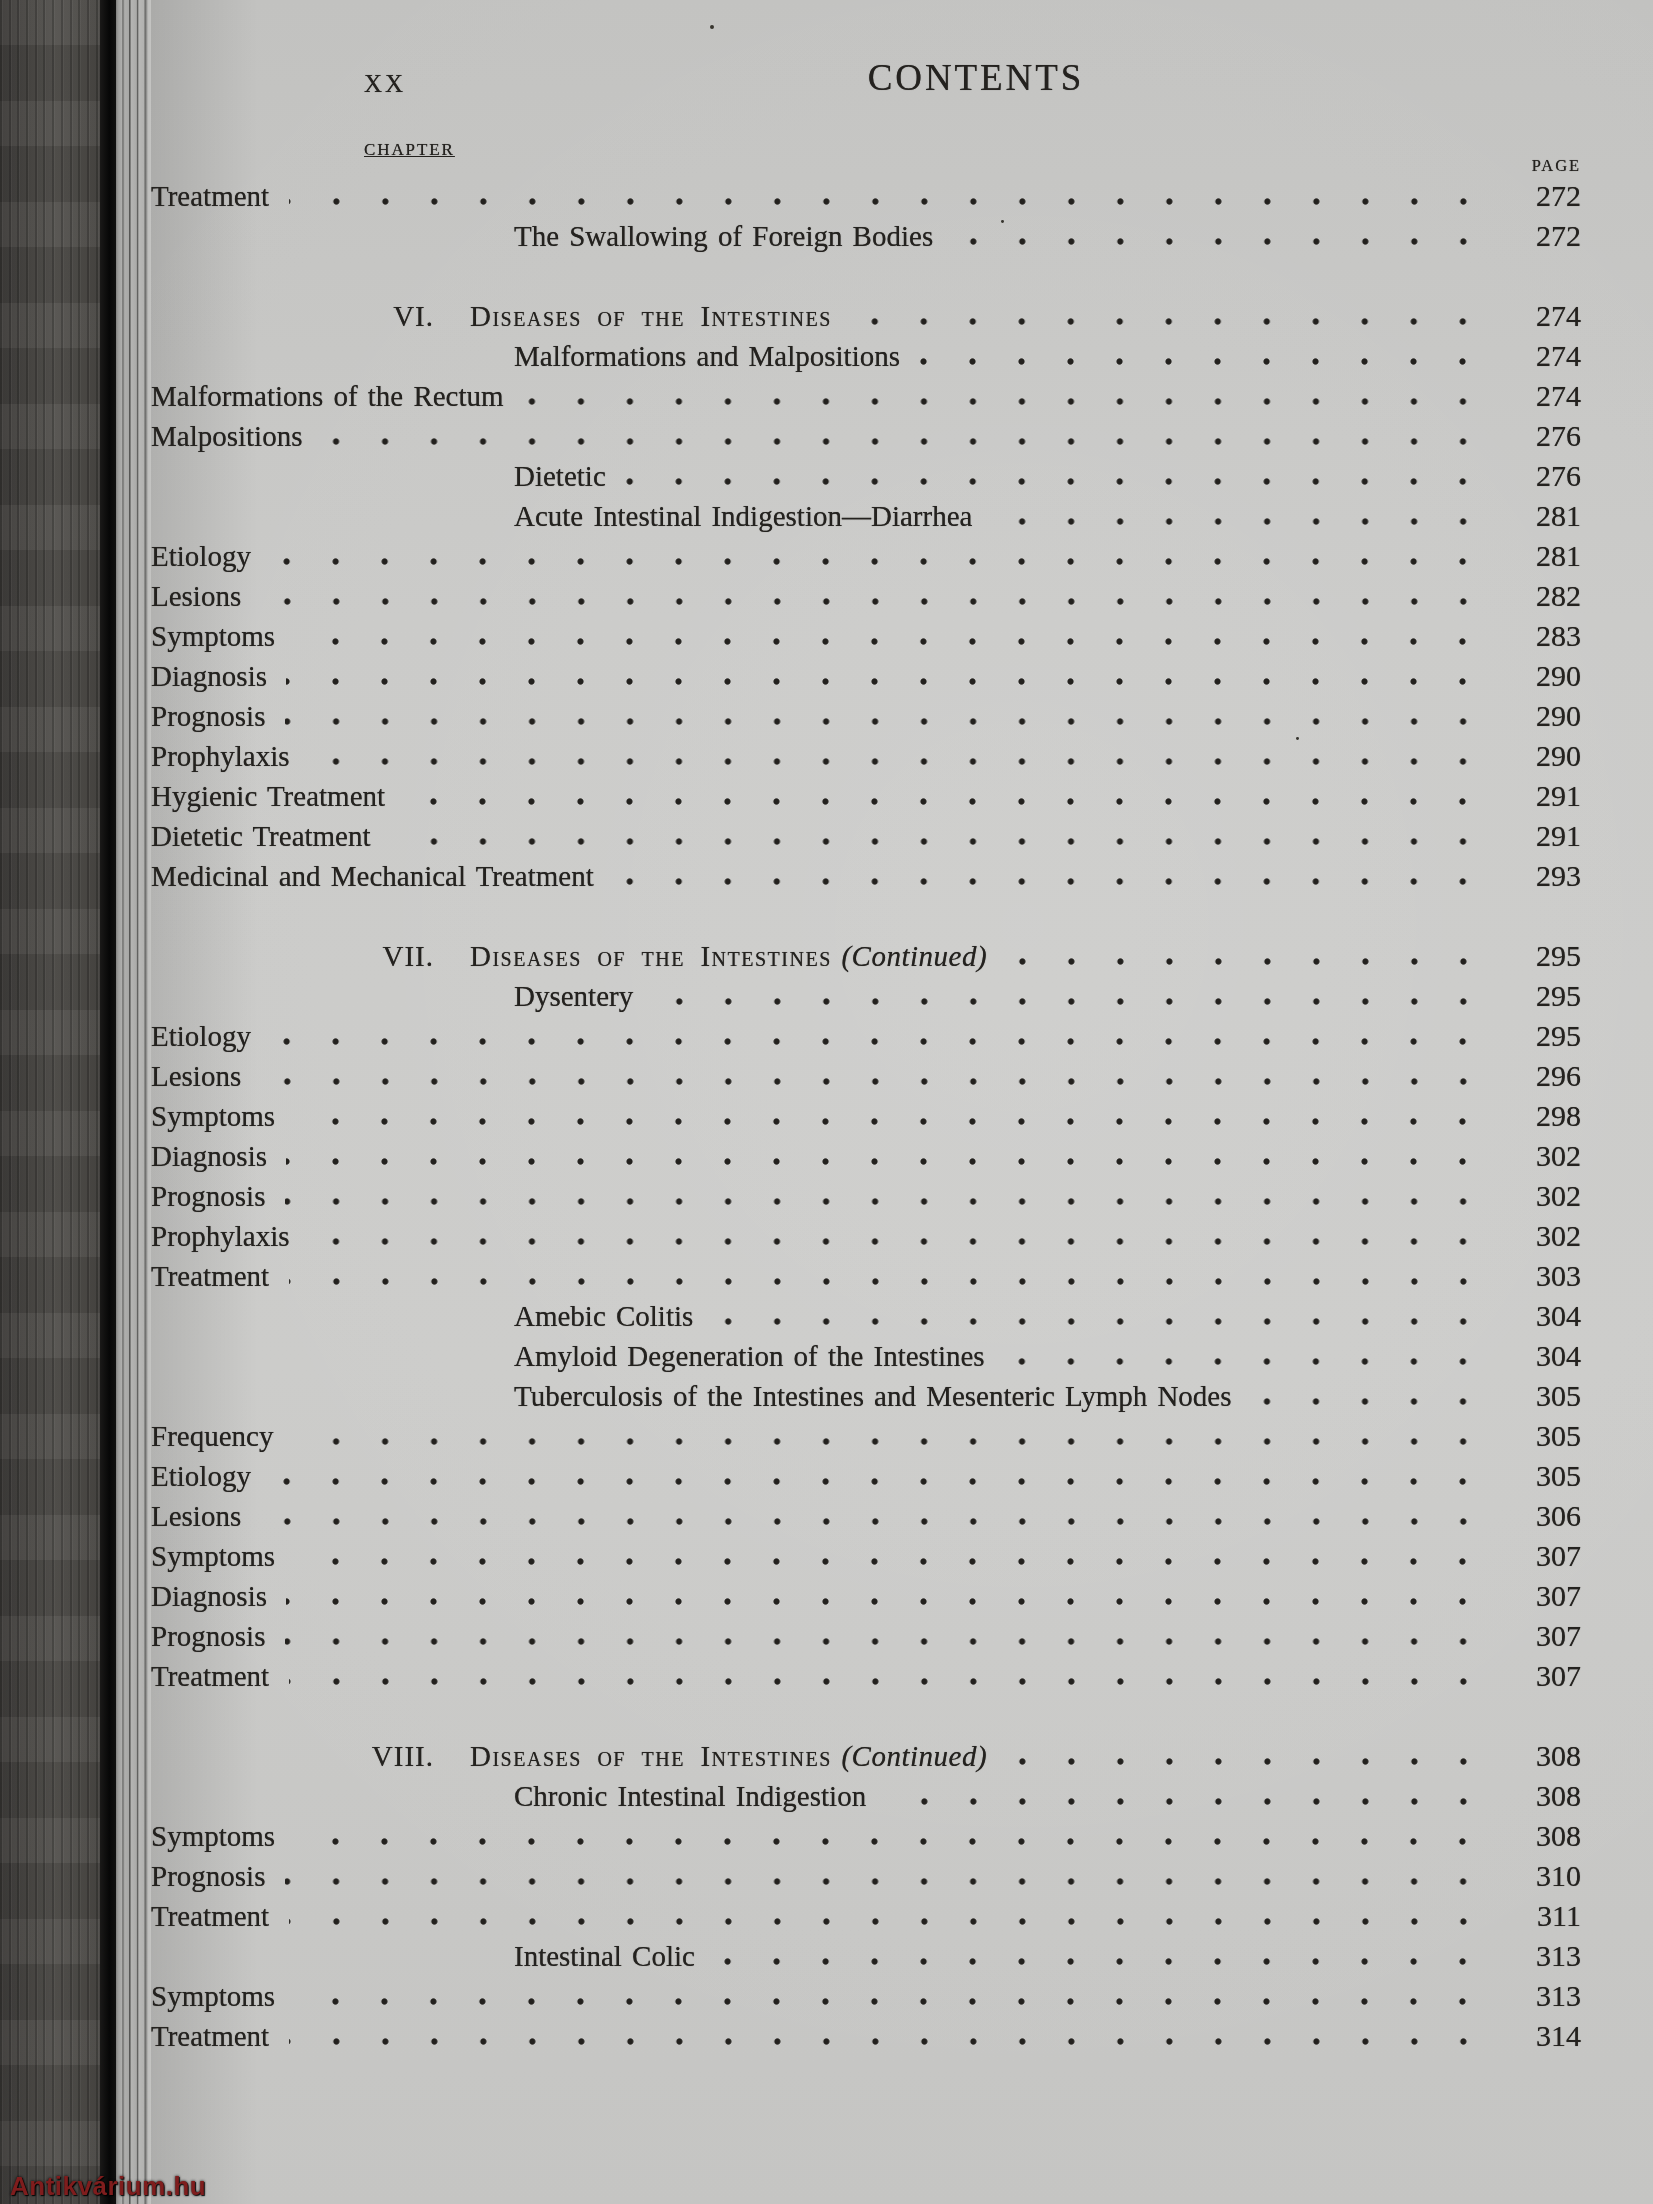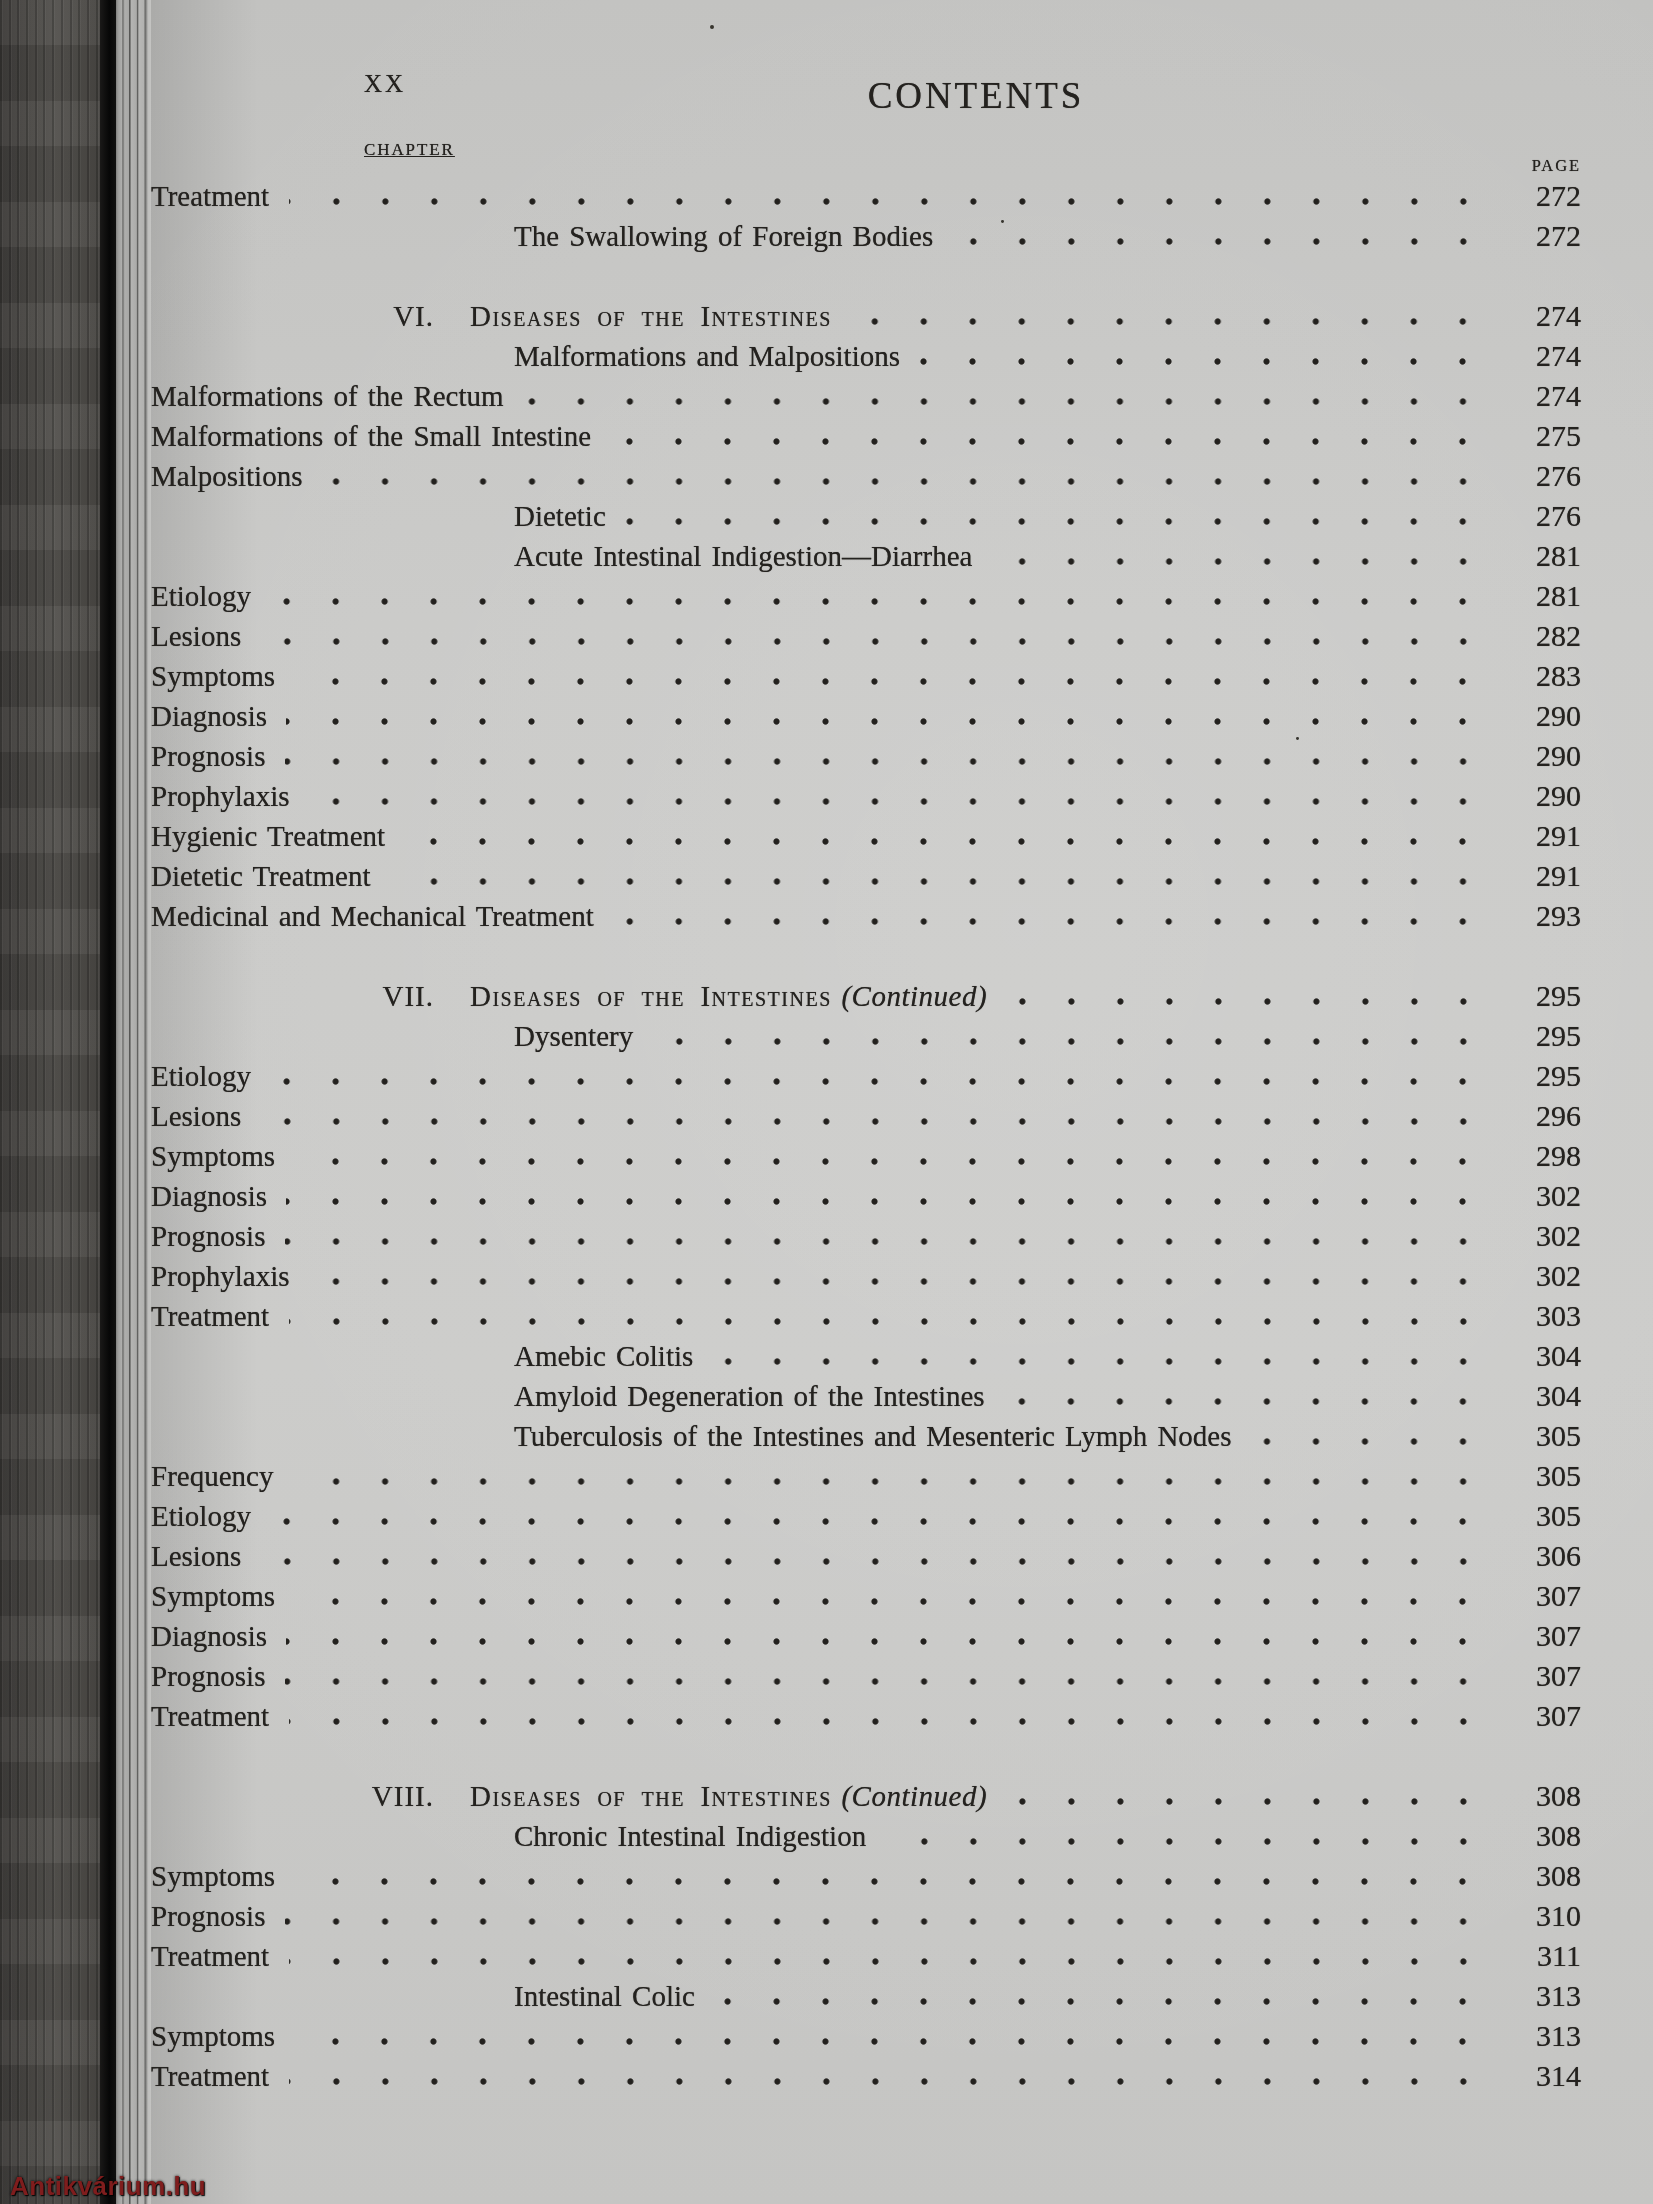--- a/index.html
+++ b/index.html
@@ -34,21 +34,21 @@
   
   .paper{
     position:absolute;left:151px;top:0;width:1502px;height:2205px;
     background:
       radial-gradient(120% 90% at 58% 42%, rgba(255,255,255,.10), rgba(0,0,0,0) 62%),
       linear-gradient(90deg, rgba(0,0,0,.12), rgba(0,0,0,0) 107px),
       linear-gradient(180deg,#c2c2c0,#c9c9c7 28%,#cbcbc9 62%,#c5c5c3);
   }
   .paper *{text-shadow:0 0 0.7px rgba(30,28,24,.75);}
   .folio{position:absolute;left:213px;top:70px;font-size:25px;letter-spacing:2.9px;}
-  .title{position:absolute;left:825px;top:74px;transform:translateX(-50%);
+  .title{position:absolute;left:825px;top:56px;transform:translateX(-50%);
          font-size:37px;letter-spacing:2.9px;white-space:nowrap;}
   .chapter-label{position:absolute;left:213px;top:140px;font-size:17px;letter-spacing:1.9px;text-decoration:underline;}
   .page-label{position:absolute;right:72px;top:156px;font-size:16.5px;letter-spacing:1.9px;}
   .toc{position:absolute;left:0;top:179px;width:1430px;}
   .row{display:flex;align-items:baseline;height:40px;font-size:29px;word-spacing:2.9px;white-space:nowrap;}
   .row.gap{margin-top:40px;}
   .num{width:283px;flex:0 0 283px;text-align:right;letter-spacing:1px;}
   .ch .label{margin-left:36px;font-variant:small-caps;letter-spacing:1.5px;word-spacing:6.8px;font-family:Liberation Serif, serif;}
   .ch .cont{font-variant:normal;font-style:italic;letter-spacing:0.5px;margin-left:9.7px;}
   .l1{padding-left:363px;}
@@ -104,25 +104,20 @@
         <span class="label"><span>Malformations and Malpositions</span></span>
         <span class="leader"></span>
         <span class="pg">274</span>
       </div>
       <div class="row l2">
         <span class="label"><span>Malformations of the Rectum</span></span>
         <span class="leader"></span>
         <span class="pg">274</span>
       </div>
       <div class="row l2">
-        <span class="label"><span>Malformations of the Small Intestine</span></span>
-        <span class="leader"></span>
-        <span class="pg">275</span>
-      </div>
-      <div class="row l2">
         <span class="label"><span>Malpositions</span></span>
         <span class="leader"></span>
         <span class="pg">276</span>
       </div>
       <div class="row l1">
         <span class="label"><span>Dietetic</span></span>
         <span class="leader"></span>
         <span class="pg">276</span>
       </div>
       <div class="row l1">

